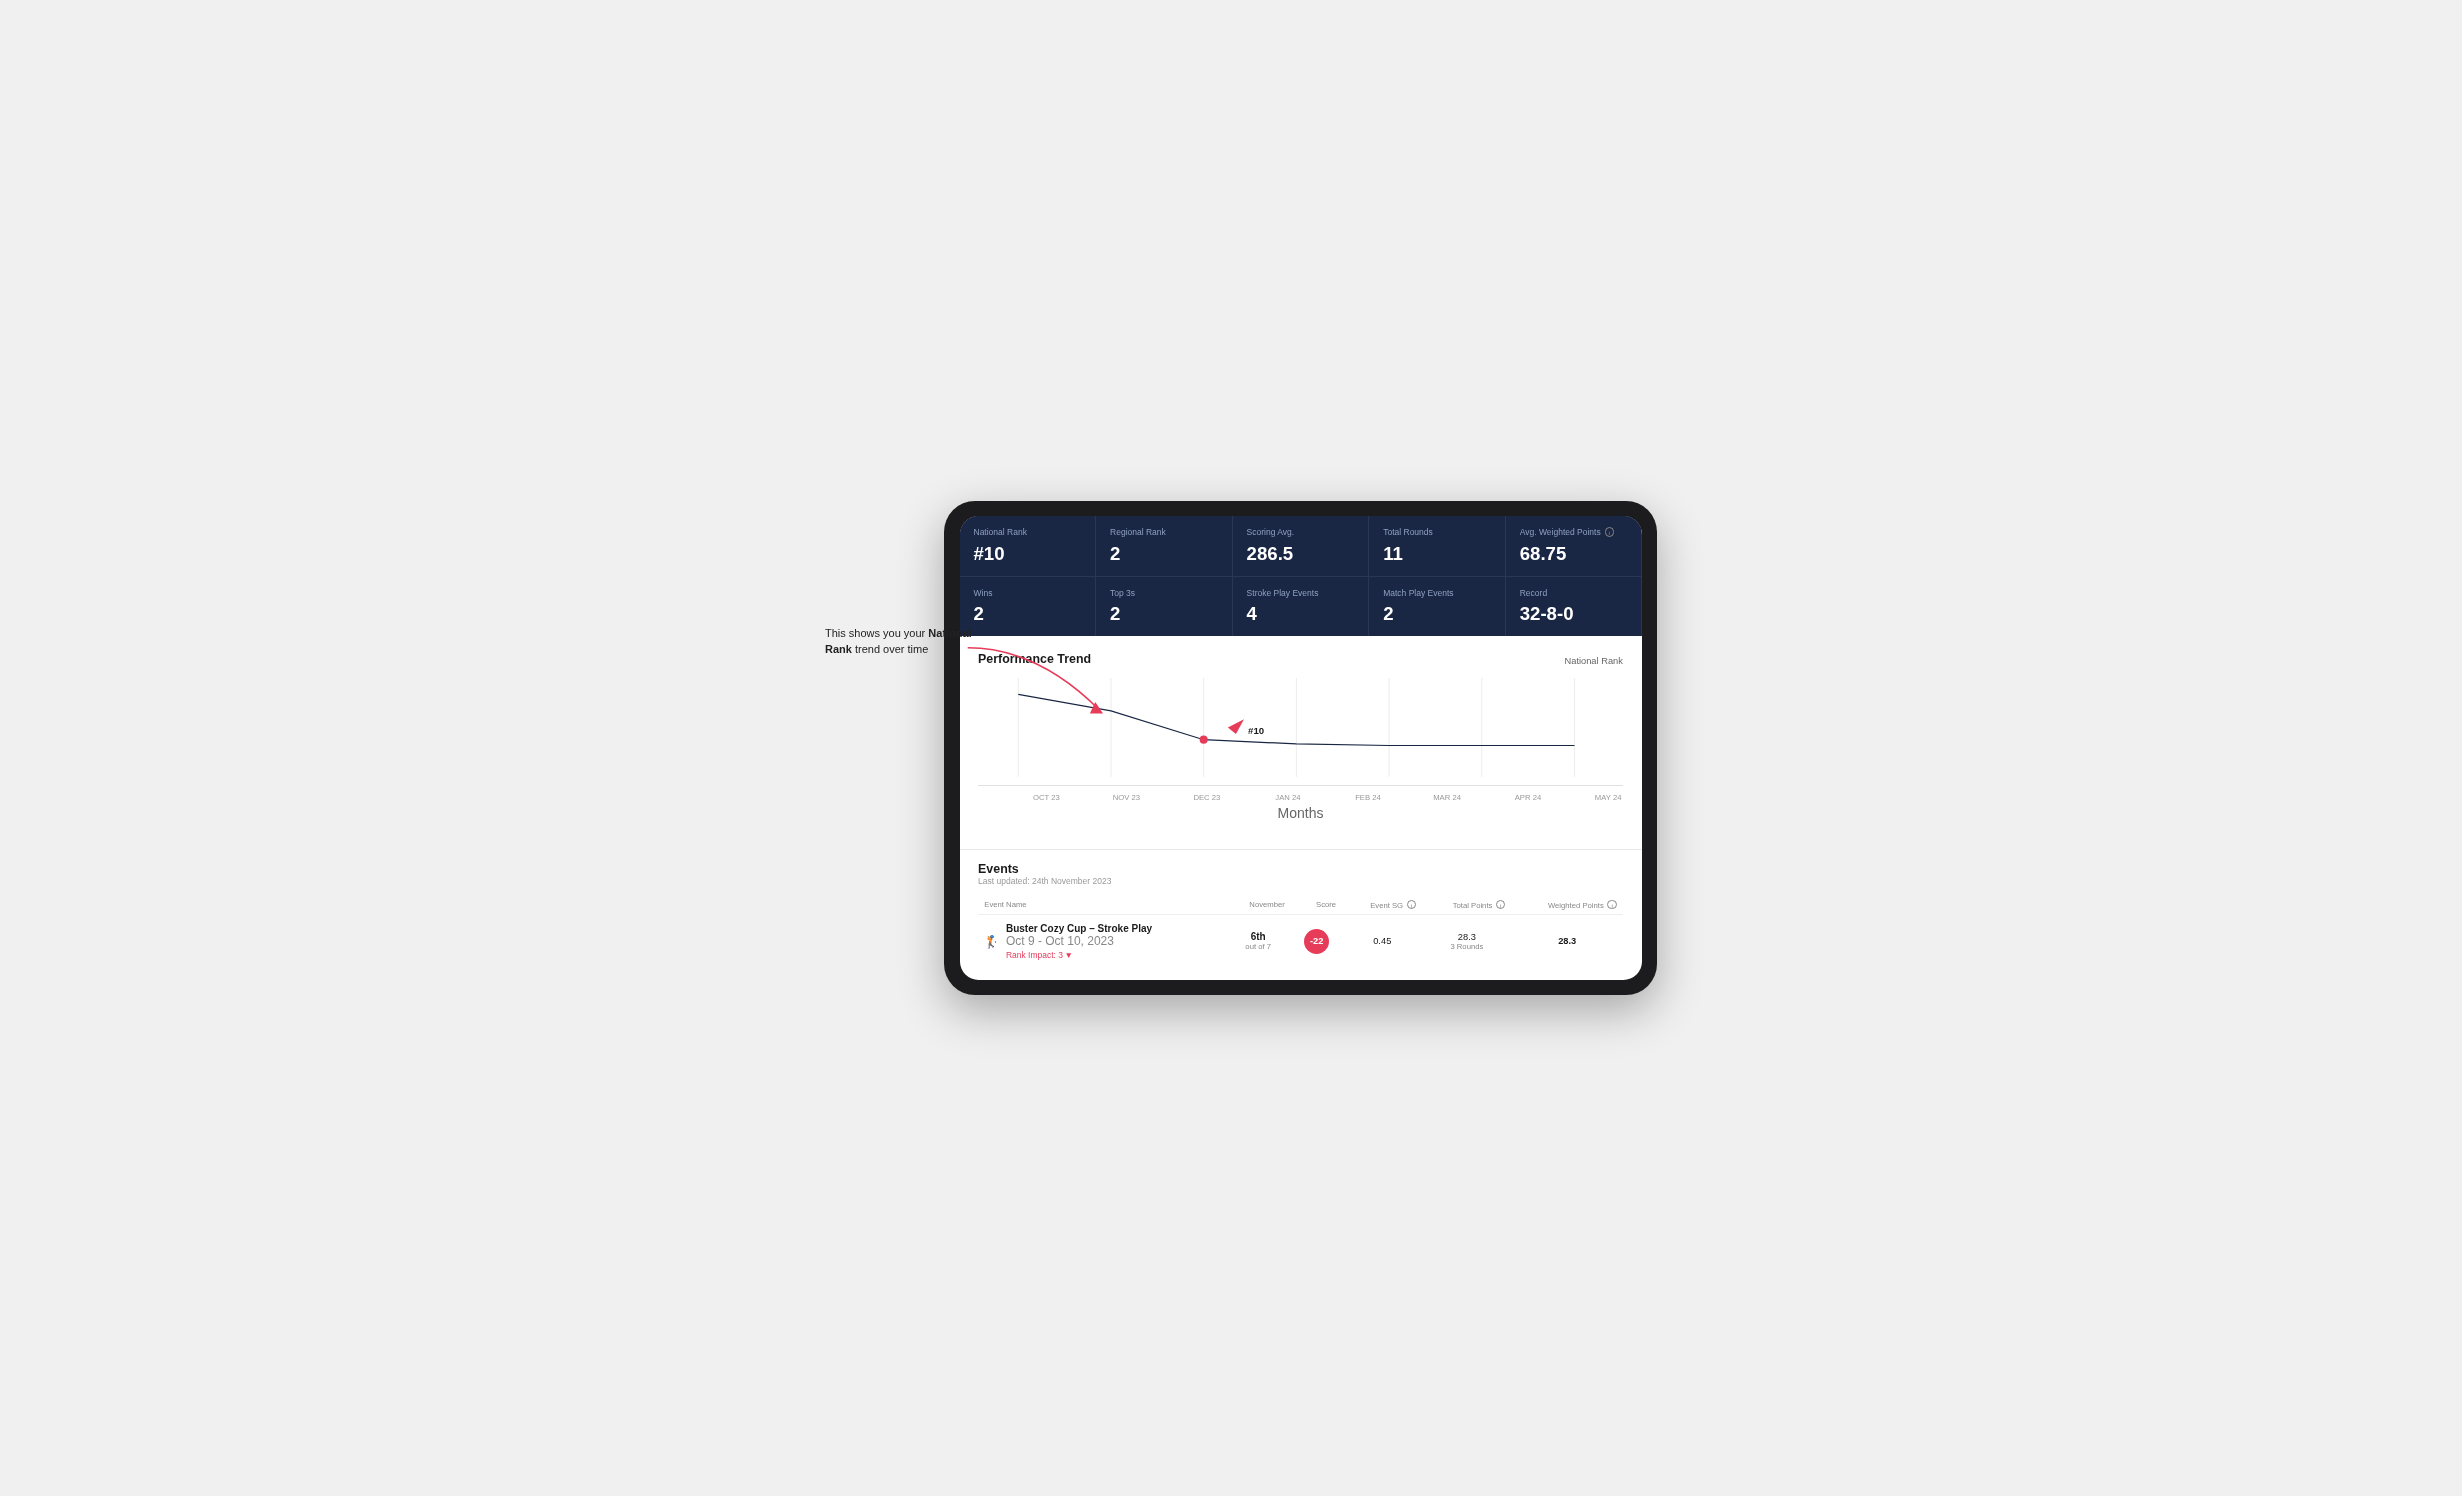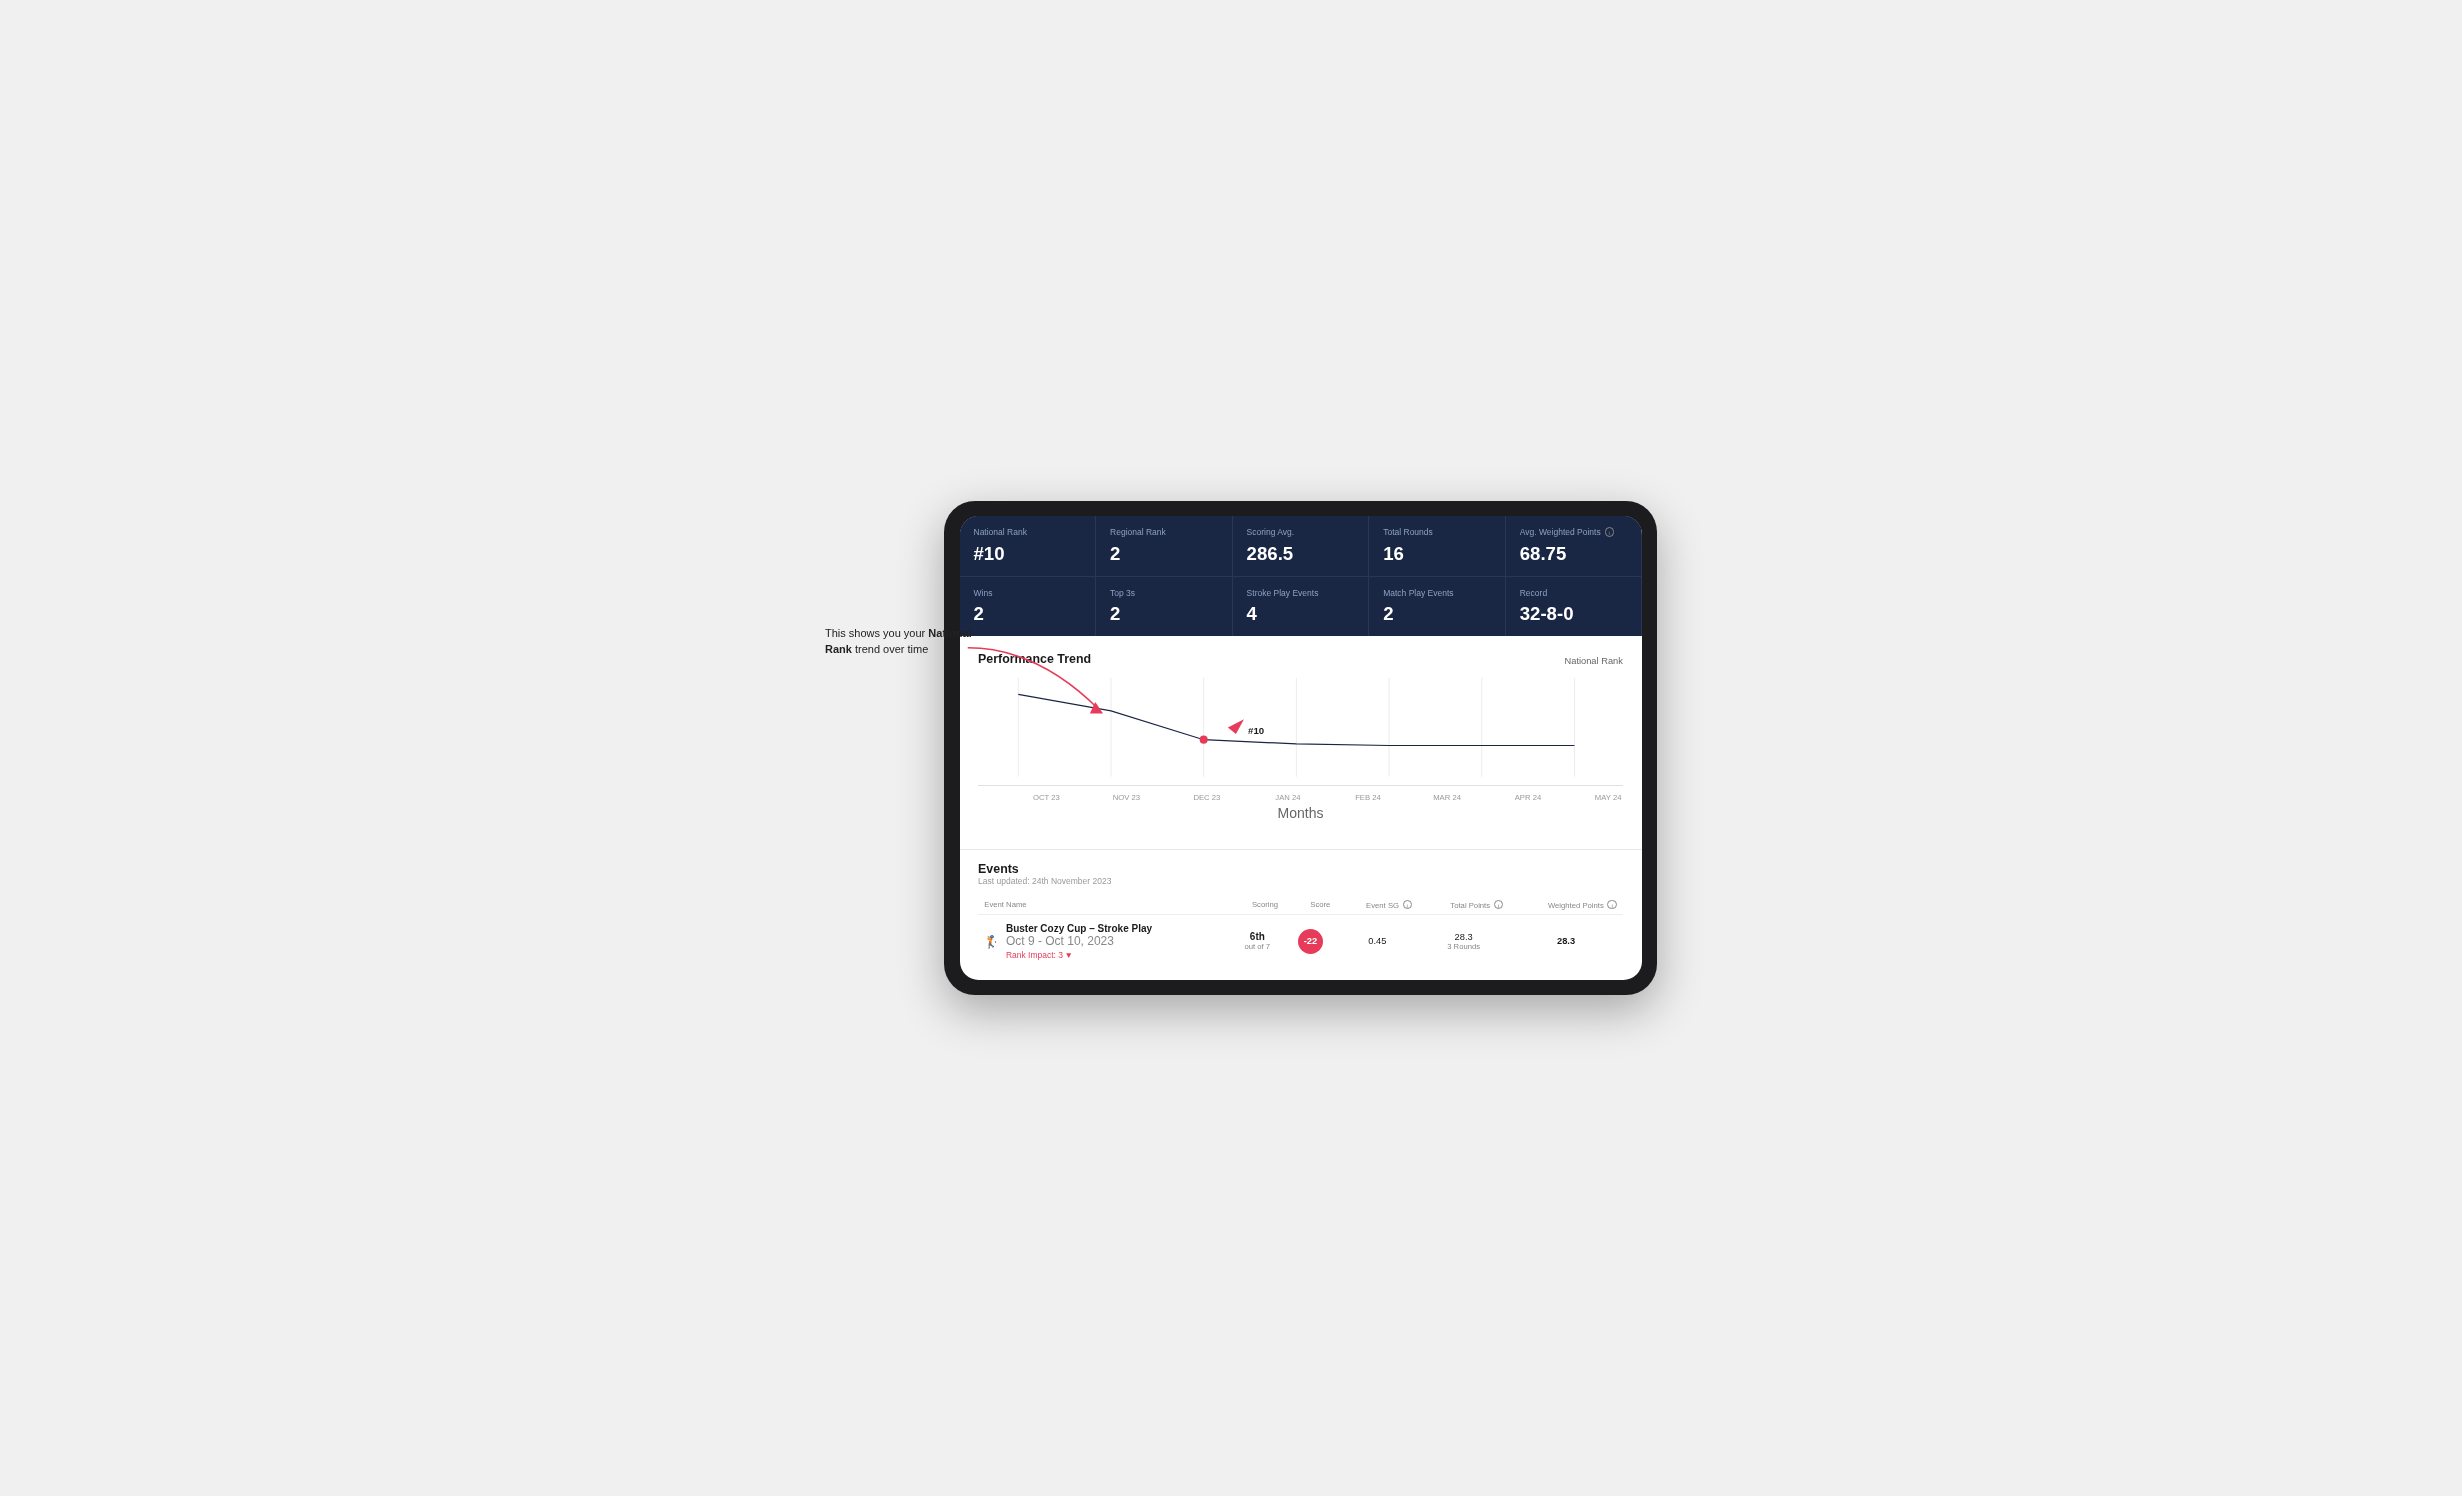--- a/index.html
+++ b/index.html
@@ -262,21 +262,21 @@
         <div class="stat-cell">
           <div class="stat-label">Regional Rank</div>
           <div class="stat-value">2</div>
         </div>
         <div class="stat-cell">
           <div class="stat-label">Scoring Avg.</div>
           <div class="stat-value">286.5</div>
         </div>
         <div class="stat-cell">
           <div class="stat-label">Total Rounds</div>
-          <div class="stat-value">16</div>
+          <div class="stat-value">11</div>
         </div>
         <div class="stat-cell">
           <div class="stat-label">Avg. Weighted Points <span class="tooltip-icon">i</span></div>
           <div class="stat-value">68.75</div>
         </div>
 
         <div class="stat-cell">
           <div class="stat-label">Wins</div>
           <div class="stat-value">2</div>
         </div>
@@ -338,21 +338,21 @@
       </div>
 
       <div class="events-section">
         <div class="events-title">Events</div>
         <div class="events-subtitle">Last updated: 24th November 2023</div>
 
         <table class="events-table">
           <thead>
             <tr>
               <th>Event Name</th>
-              <th class="right">Scoring</th>
+              <th class="right">November</th>
               <th class="right">Score</th>
               <th class="right">Event SG <span class="tooltip-icon">i</span></th>
               <th class="right">Total Points <span class="tooltip-icon">i</span></th>
               <th class="right">Weighted Points <span class="tooltip-icon">i</span></th>
             </tr>
           </thead>
           <tbody>
             <tr>
               <td>
                 <div class="event-name-cell">

